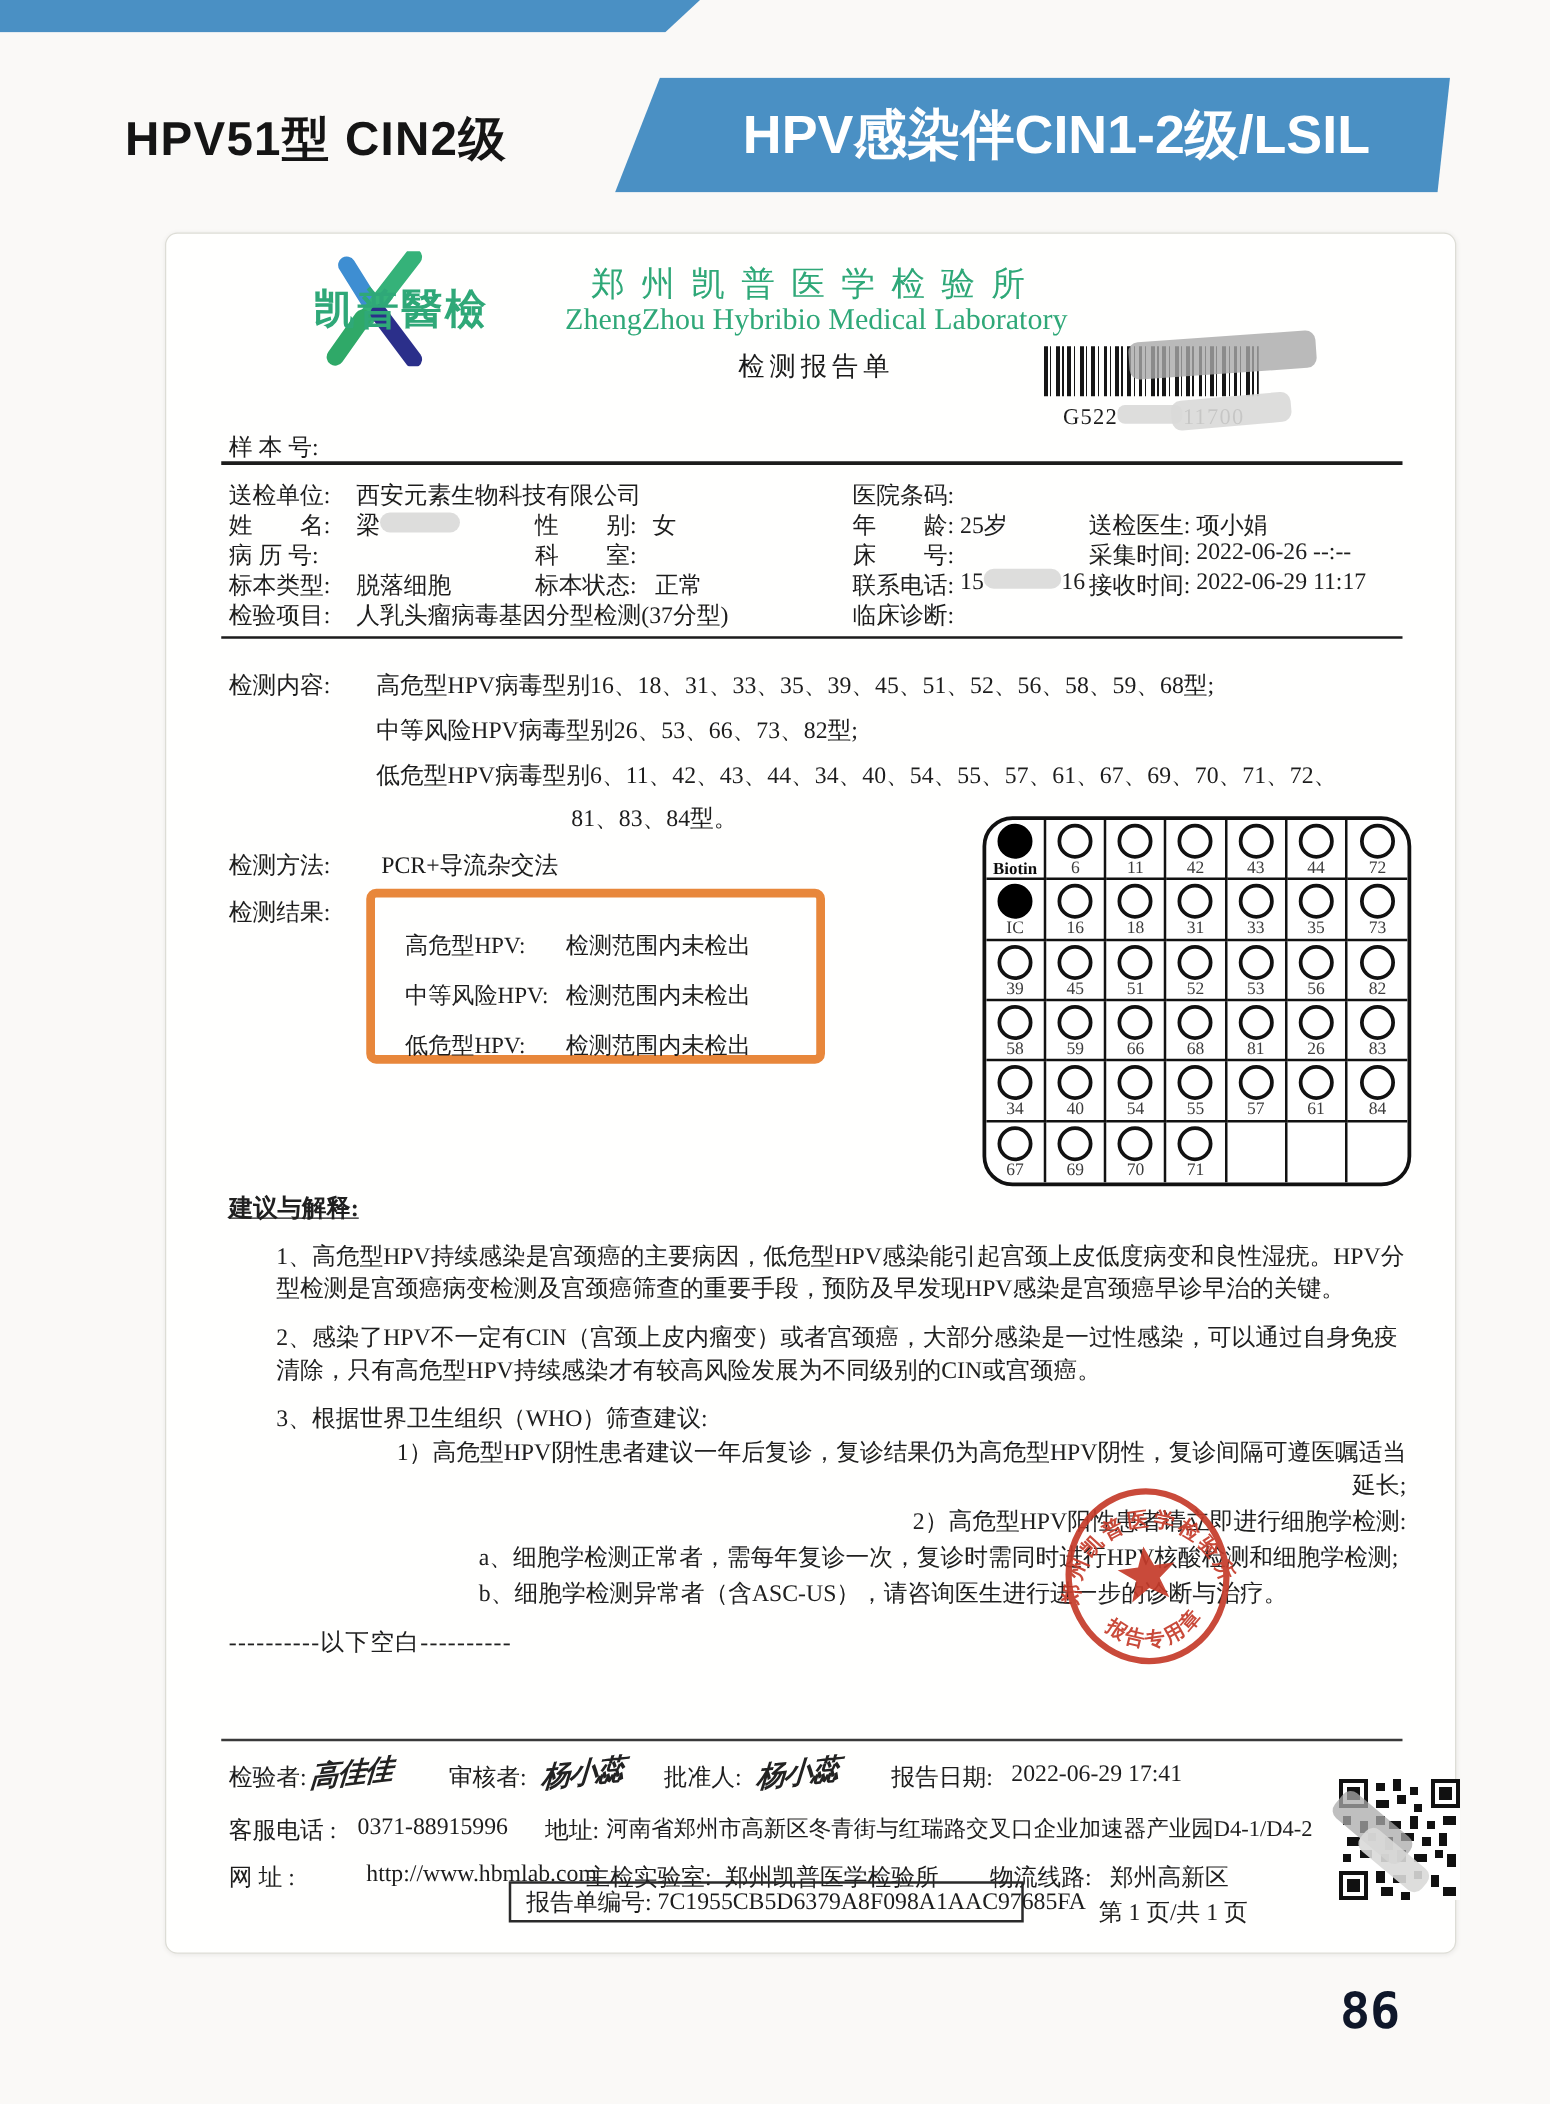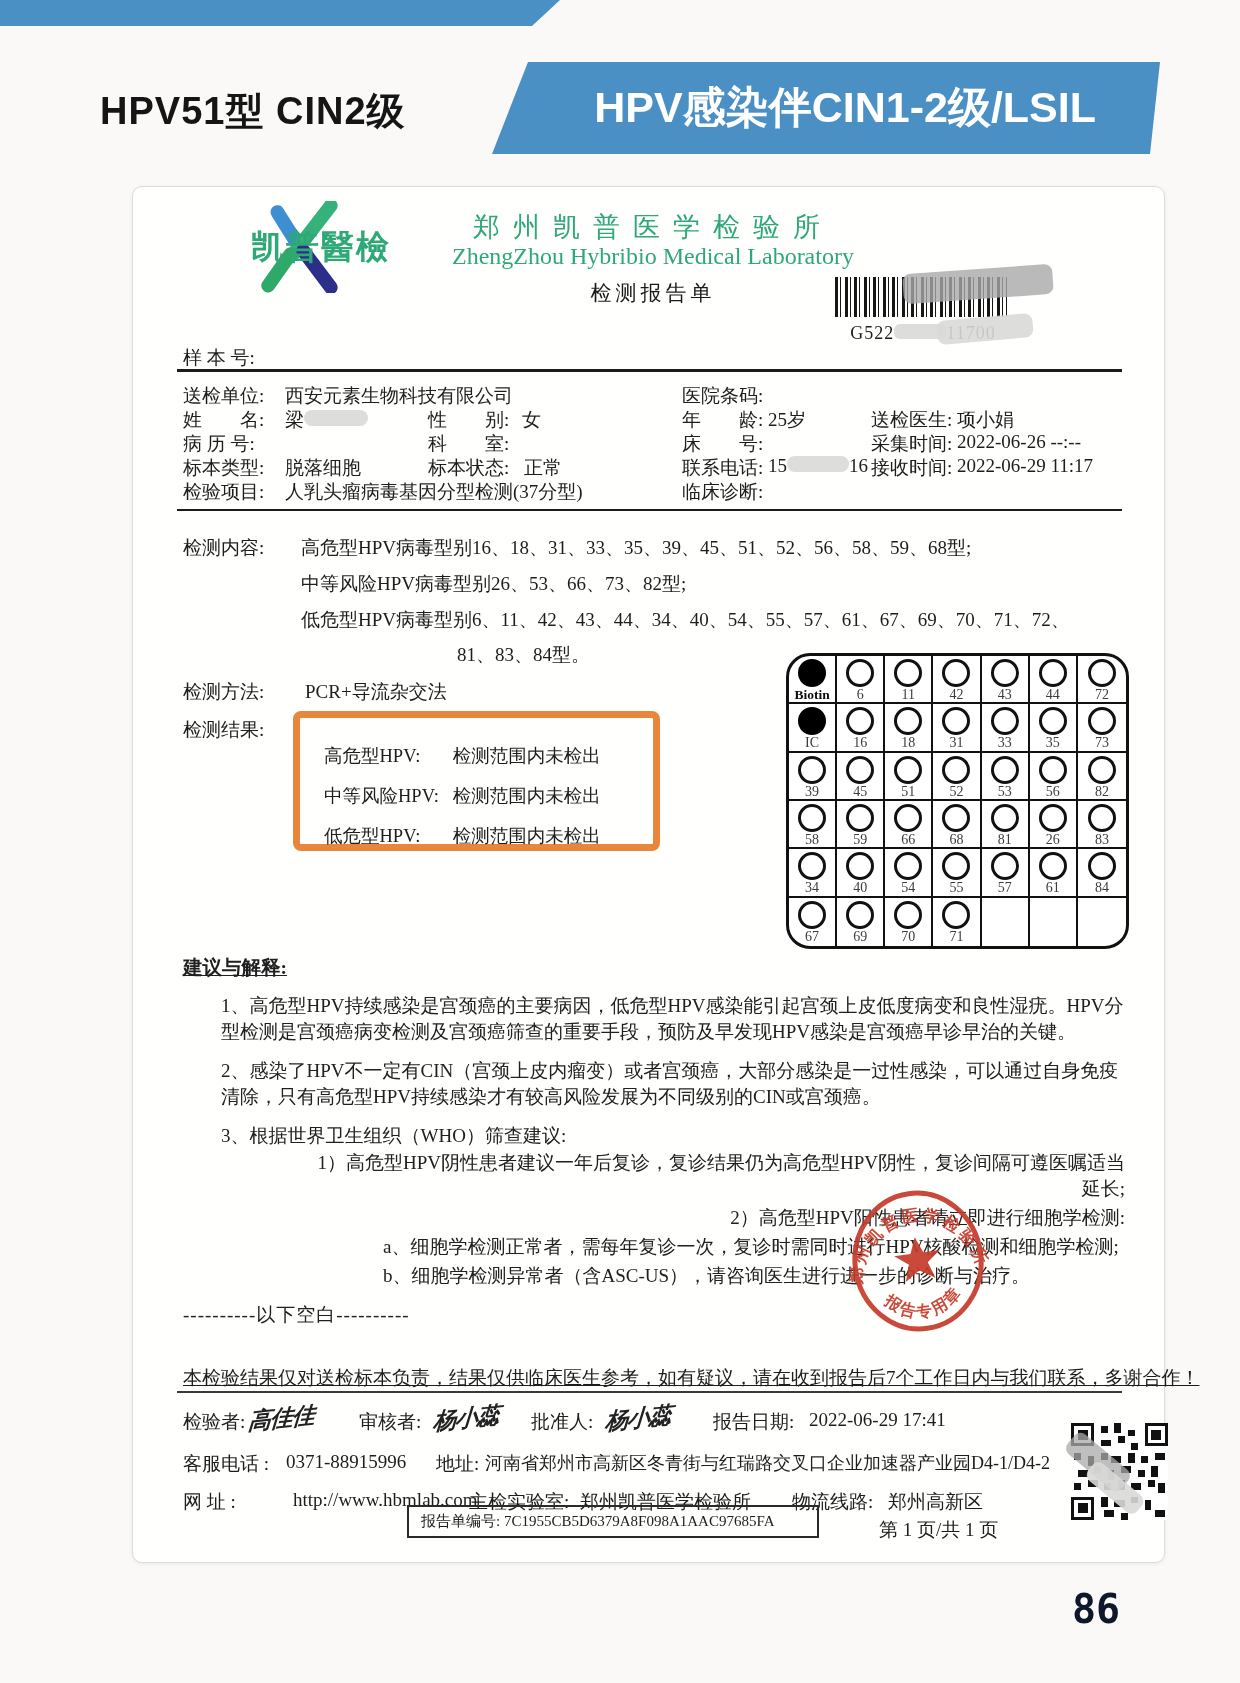--- a/index.html
+++ b/index.html
@@ -84,21 +84,21 @@
   .lvl3{padding-left:200px;}
   .blank-note{margin-top:13px !important;letter-spacing:1px;}
   
   .stamp{left:714px;top:998px;width:142px;height:152px;transform:rotate(-8deg);opacity:.92;}
   
   .disclaimer{left:50px;top:1178px;width:942px;font-size:19px;text-decoration:underline;
     white-space:nowrap;letter-spacing:0;}
   .sig{display:inline-block;font-style:italic;font-weight:bold;font-size:23px;
     transform:rotate(-6deg) skewX(-10deg);letter-spacing:-1px;color:#222;}
   .report-no-box{left:274px;top:1318px;width:412px;height:33px;border:2px solid #2a2a2a;
-    display:flex;align-items:center;padding-left:12px;font-size:15px;white-space:nowrap;}
+    display:flex;align-items:center;padding-left:12px;font-size:19px;white-space:nowrap;}
   .qr{left:938px;top:1236px;width:97px;height:97px;}
 </style>
 </head>
 <body>
 
 <div class="abs top-strip"></div>
 <div class="abs header-left">HPV51型  CIN2级</div>
 <div class="abs banner">
   <span class="banner-text">HPV感染伴CIN1-2级/LSIL</span>
 </div>
@@ -369,21 +369,20 @@
     <ellipse cx="71" cy="76" rx="63" ry="68" fill="none" stroke="#c53b2a" stroke-width="5"></ellipse>
     <text fill="#c53b2a" font-size="16.5" font-weight="bold" letter-spacing="3" font-family="Liberation Serif,serif">
       <textPath href="#arcTop" startOffset="50%" text-anchor="middle">郑州凯普医学检验所</textPath>
     </text>
     <path d="M71,52 L77.5,68 L94,68 L80.5,78.5 L86,95 L71,85.5 L56,95 L61.5,78.5 L48,68 L64.5,68 Z" fill="#c53b2a"></path>
     <text fill="#c53b2a" font-size="16" font-weight="bold" letter-spacing="2" font-family="Liberation Serif,serif">
       <textPath href="#arcBot" startOffset="50%" text-anchor="middle">报告专用章</textPath>
     </text>
   </svg>
 
-  <div class="abs disclaimer">本检验结果仅对送检标本负责，结果仅供临床医生参考，如有疑议，请在收到报告后7个工作日内与我们联系，多谢合作！</div>
   <div class="rule" style="left:44px;top:1204px;width:945px;height:2px;background:#3a3a3a;"></div>
 
   <span class="f" style="left:50px;top:1222px;">检验者:</span>
   <span class="f sig" style="left:115px;top:1216px;">高佳佳</span>
   <span class="f" style="left:226px;top:1222px;">审核者:</span>
   <span class="f sig" style="left:300px;top:1216px;">杨小蕊</span>
   <span class="f" style="left:398px;top:1222px;">批准人:</span>
   <span class="f sig" style="left:472px;top:1216px;">杨小蕊</span>
   <span class="f" style="left:580px;top:1222px;">报告日期:</span>
   <span class="f" style="left:676px;top:1222px;">2022-06-29 17:41</span>

